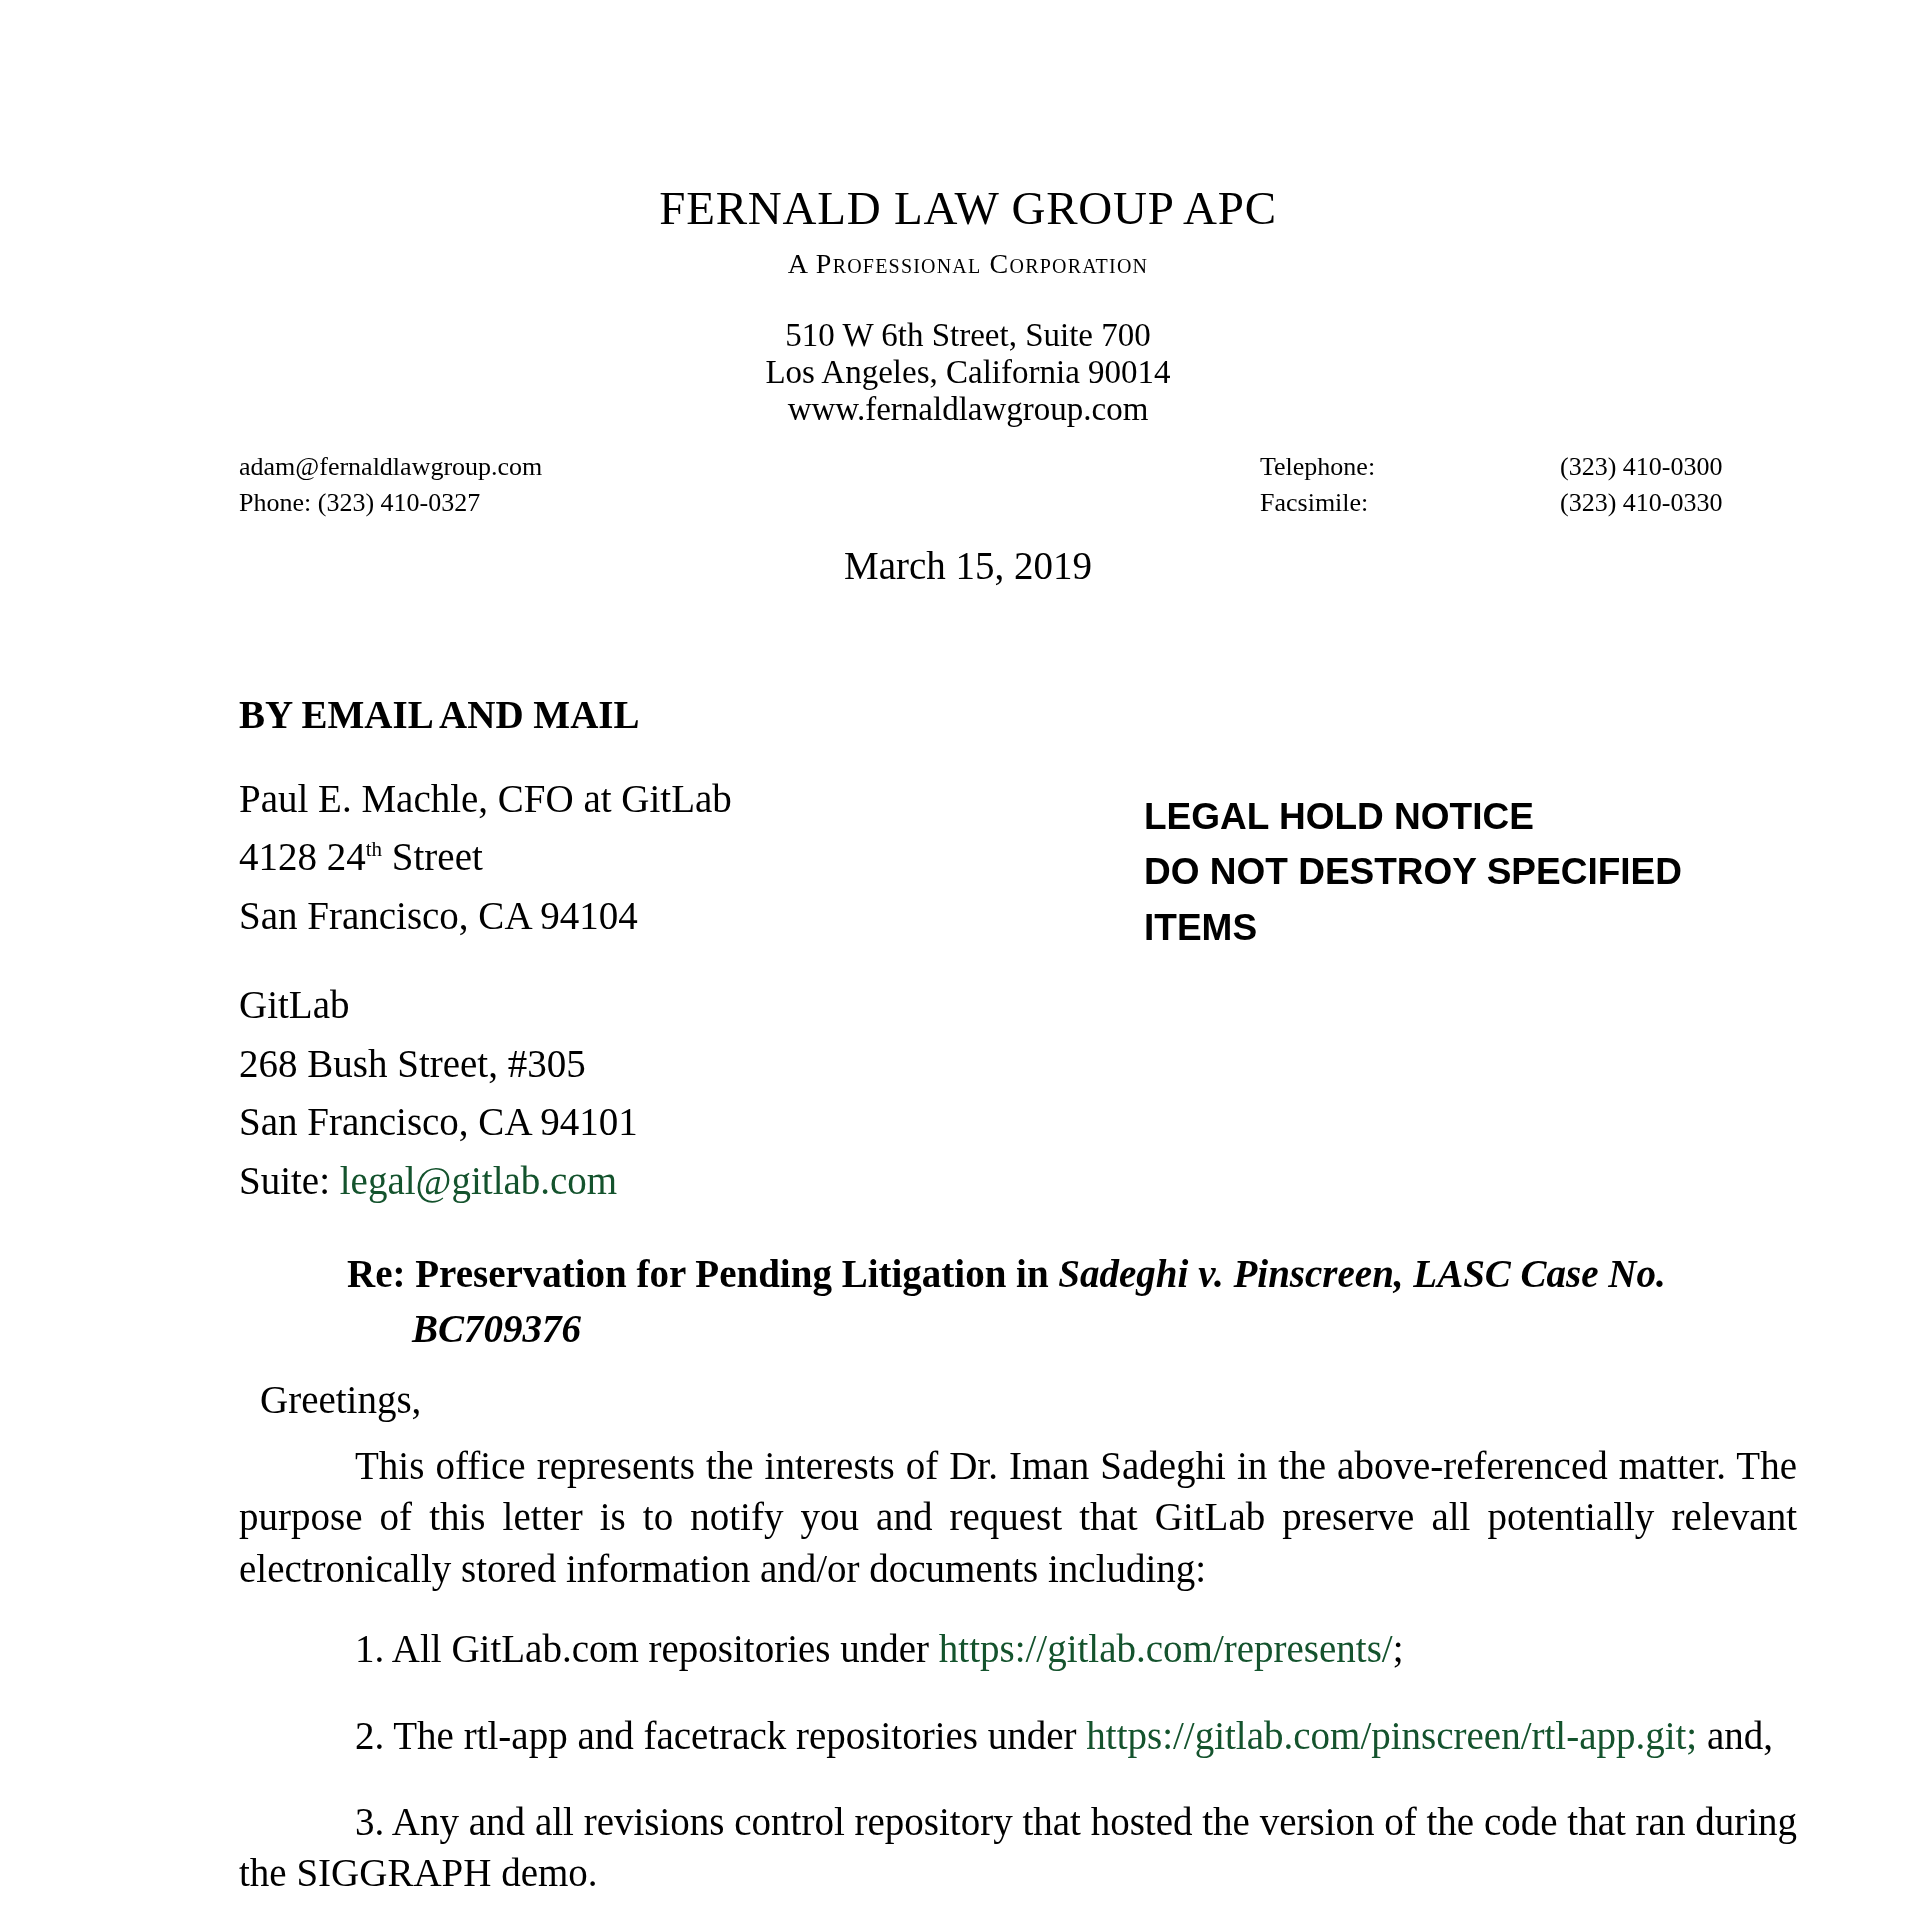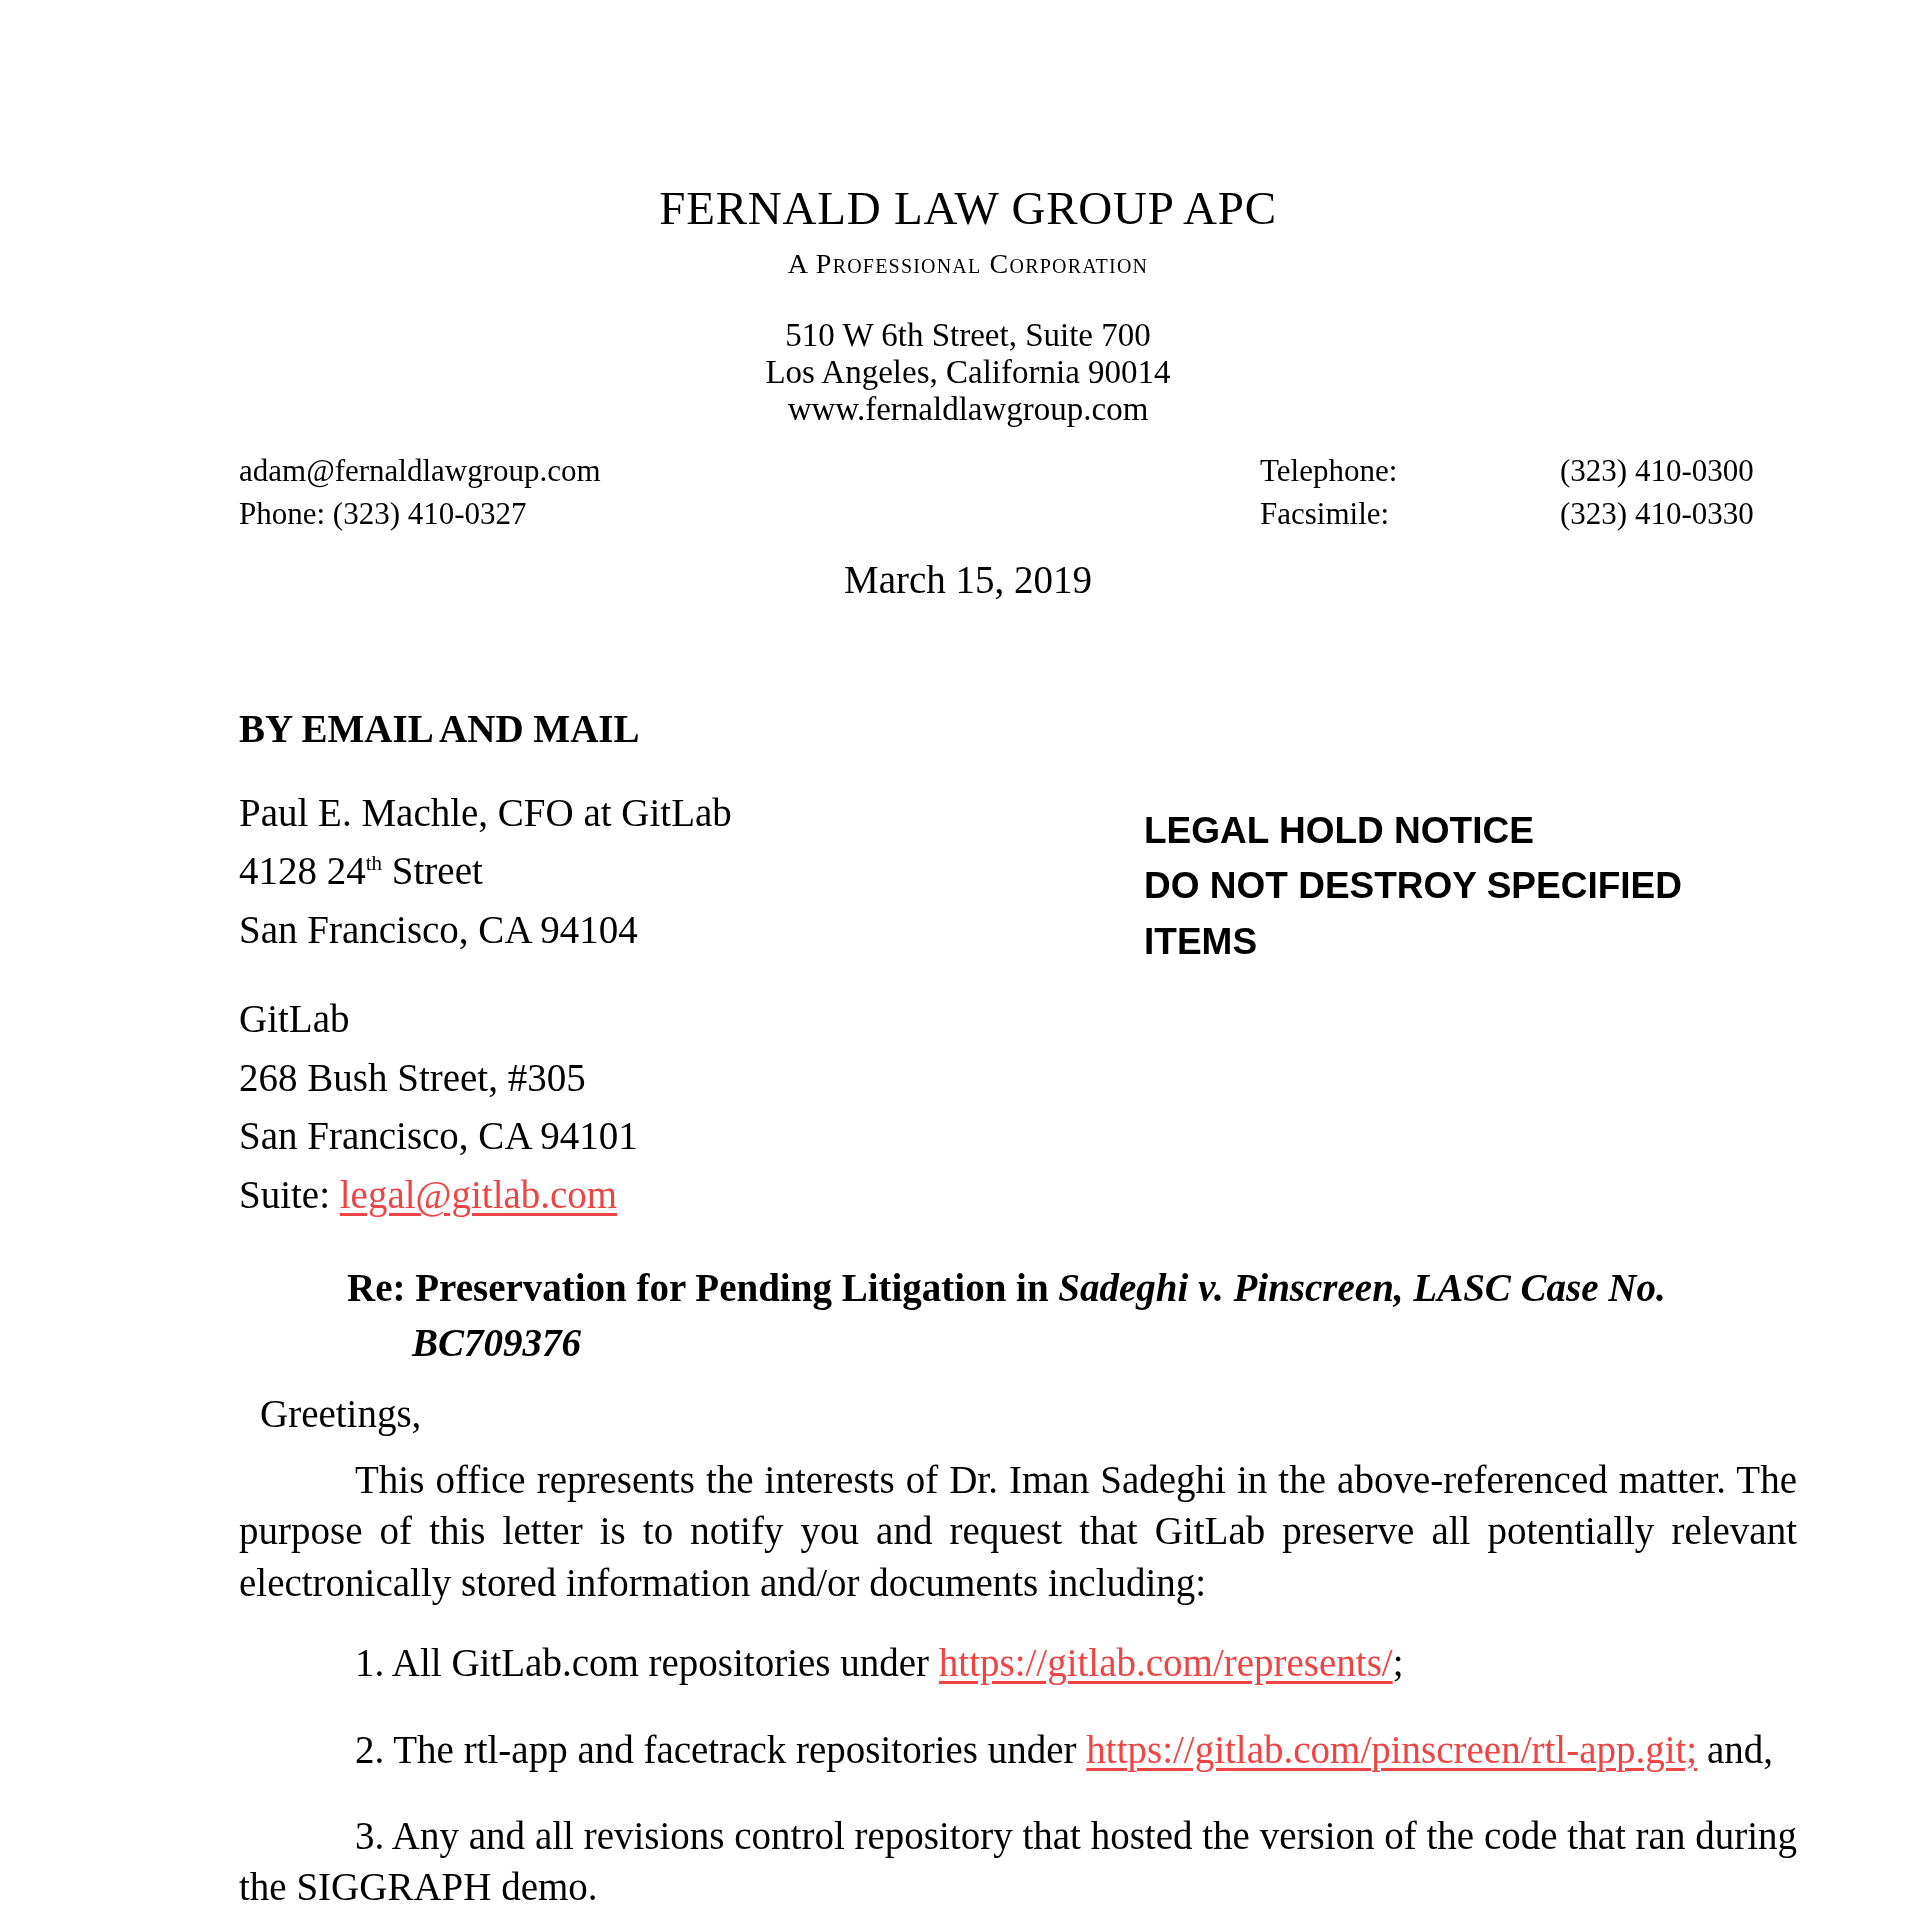--- a/index.html
+++ b/index.html
@@ -15,21 +15,21 @@
     overflow:hidden;
   }
   .full-bleed { margin-left:-239px; margin-right:-139px; text-align:center; }
 
   
   .firm-name { font-size:47px; letter-spacing:0.8px; white-space:nowrap; }
   .firm-subtitle { font-size:28px; font-variant:small-caps; letter-spacing:1.2px; margin-top:13px; }
   .firm-address { font-size:33px; line-height:1.12; margin-top:37px; }
 
   
-  .contact-row { display:flex; margin-top:21px; font-size:31px; line-height:1.4; }
+  .contact-row { display:flex; margin-top:21px; font-size:26px; line-height:1.4; }
   .contact-left { white-space:nowrap; }
   .contact-right { margin-left:auto; width:537px; }
   .contact-right-row { display:flex; }
   .contact-right-row .label { width:300px; }
 
   .date-line { font-size:39px; margin-top:21px; }
 
   .delivery { margin-top:104px; font-weight:bold; font-size:39px; }
 
   
@@ -40,22 +40,21 @@
     margin-left:auto; width:653px;
     font-family:"Liberation Sans", sans-serif;
     font-weight:bold; font-size:37px; line-height:1.5;
     white-space:nowrap;
     margin-top:19px;
   }
 
   .company { margin-top:21px; line-height:1.5; }
 
   .doc-link {
-    color:#ef4444;
-    text-decoration:underline;
+    color:#14532d;
     text-decoration-thickness:2.7px;
     text-underline-offset:4.6px;
   }
 
   .re-block { margin-top:37px; margin-left:108px; font-weight:bold; line-height:1.4; }
   .re-block .italic { font-style:italic; }
   .re-second { margin-left:65px; }
 
   .salutation { margin-top:21px;margin-left:21px; }
 

